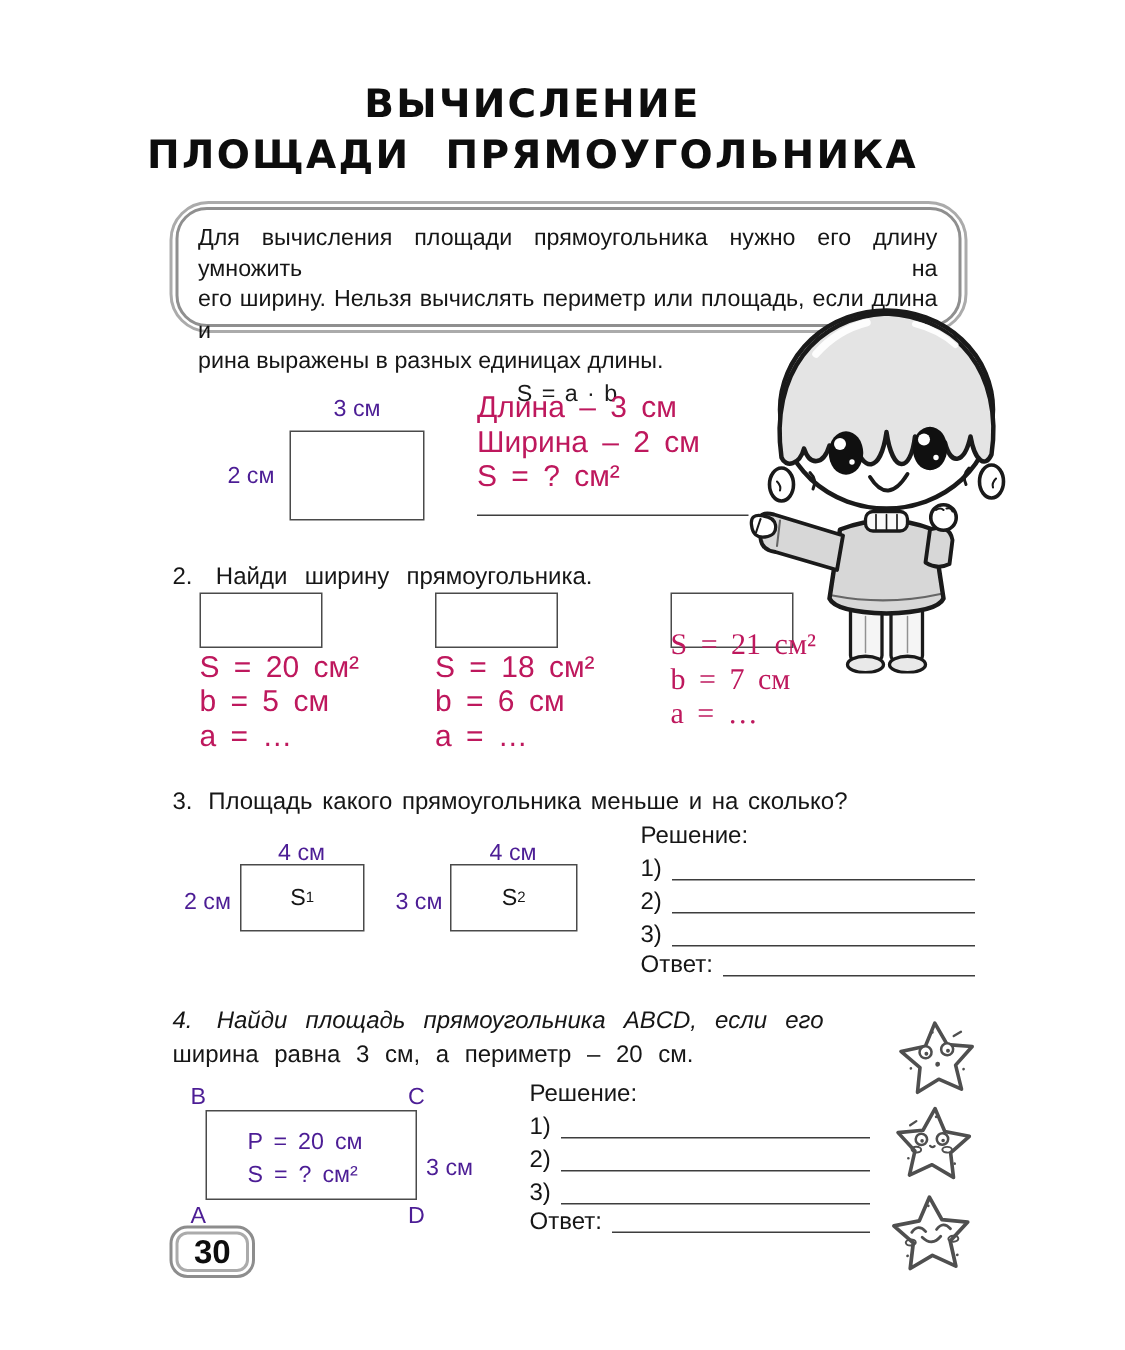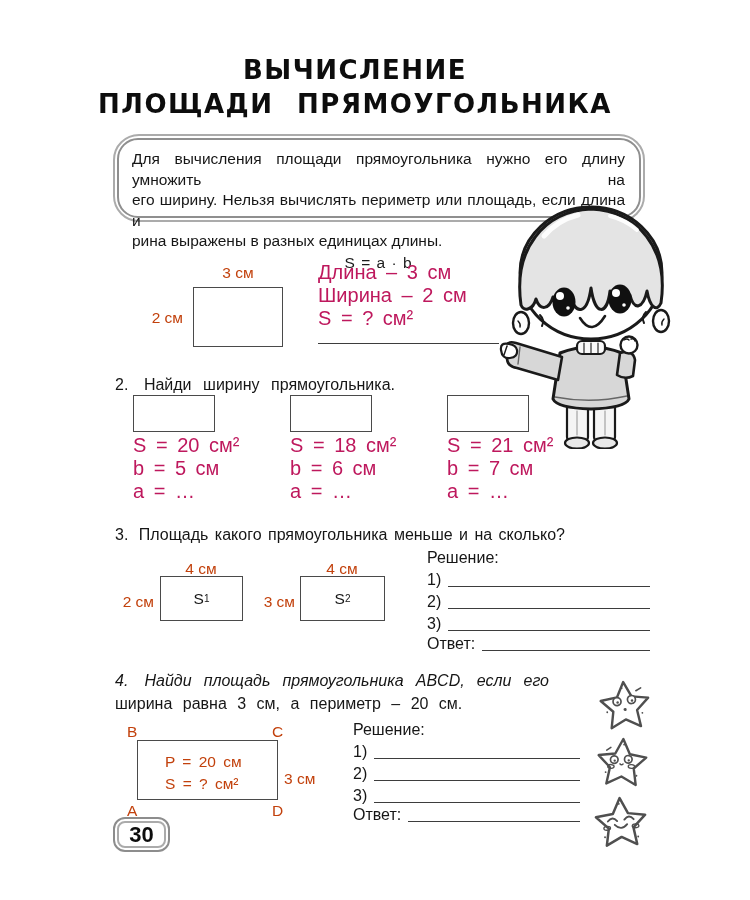--- a/index.html
+++ b/index.html
@@ -21,21 +21,21 @@
              text-align:justify;text-align-last:justify;}
   .info-line.plain{text-align:left;text-align-last:left;}
   .info-formula{font-size:15.5px;line-height:21px;text-align:center;letter-spacing:1px;}
 
   
   .abs{position:absolute;}
   .task-head{position:absolute;font-size:16px;color:#161616;
              text-align:justify;text-align-last:justify;}
   .task-head .num{margin-right:4px;}
   .wrect{position:absolute;border:1.5px solid #4a4a4a;background:#fff;box-sizing:border-box;}
-  .lbl{position:absolute;font-size:15.5px;white-space:nowrap;color:#c2410c;}
+  .lbl{position:absolute;font-size:15.5px;white-space:nowrap;color:#4c1d95;}
   .lbl-c{transform:translateX(-50%);}
   .lbl-r{text-align:right;}
   .facts{position:absolute;font-size:20px;color:#be185d;}
   .facts div{line-height:17px;margin-bottom:6px;word-spacing:4px;white-space:nowrap;}
   .ansline{position:absolute;border-top:1.5px solid #3d3d3d;}
 
   
   .sol-title{position:absolute;font-size:16px;color:#161616;}
   .sol-row{position:absolute;display:flex;font-size:16px;color:#161616;}
   .sol-row .line{flex:1;margin-left:7px;margin-bottom:2px;border-bottom:1.4px solid #3d3d3d;}
@@ -95,21 +95,21 @@
   <div class="facts" style="left:133px;top:437px;">
     <div>S = 20 см²</div>
     <div>b = 5 см</div>
     <div>a = …</div>
   </div>
   <div class="facts" style="left:290px;top:437px;">
     <div>S = 18 см²</div>
     <div>b = 6 см</div>
     <div>a = …</div>
   </div>
-  <div class="facts" style="left:447px;top:437px;">
+  <div class="facts" style="left:447px;top:422px;font-family:Liberation Serif, serif;">
     <div>S = 21 см²</div>
     <div>b = 7 см</div>
     <div>a = …</div>
   </div>
 
   <div class="task-head" style="left:115px;top:526px;width:450px;">
     <span class="num">3.</span>
     <span>Площадь какого прямоугольника меньше и на сколько?</span>
   </div>
 

